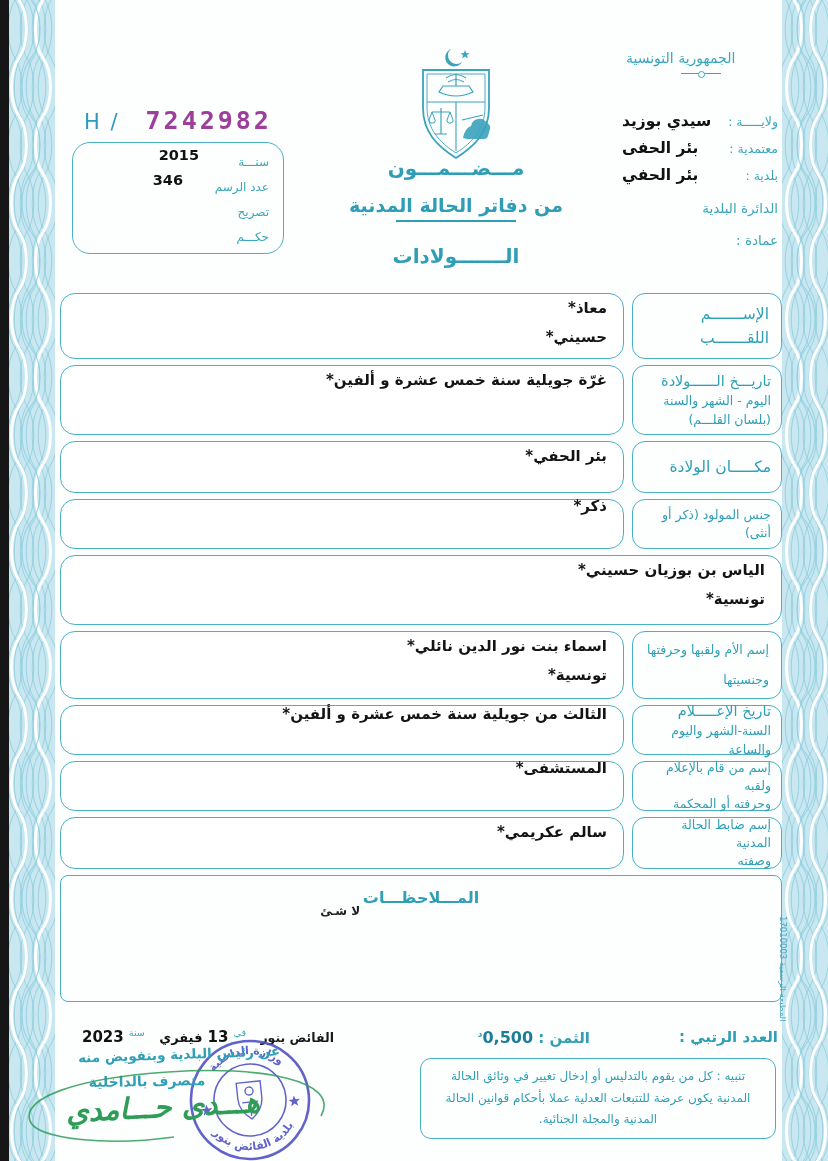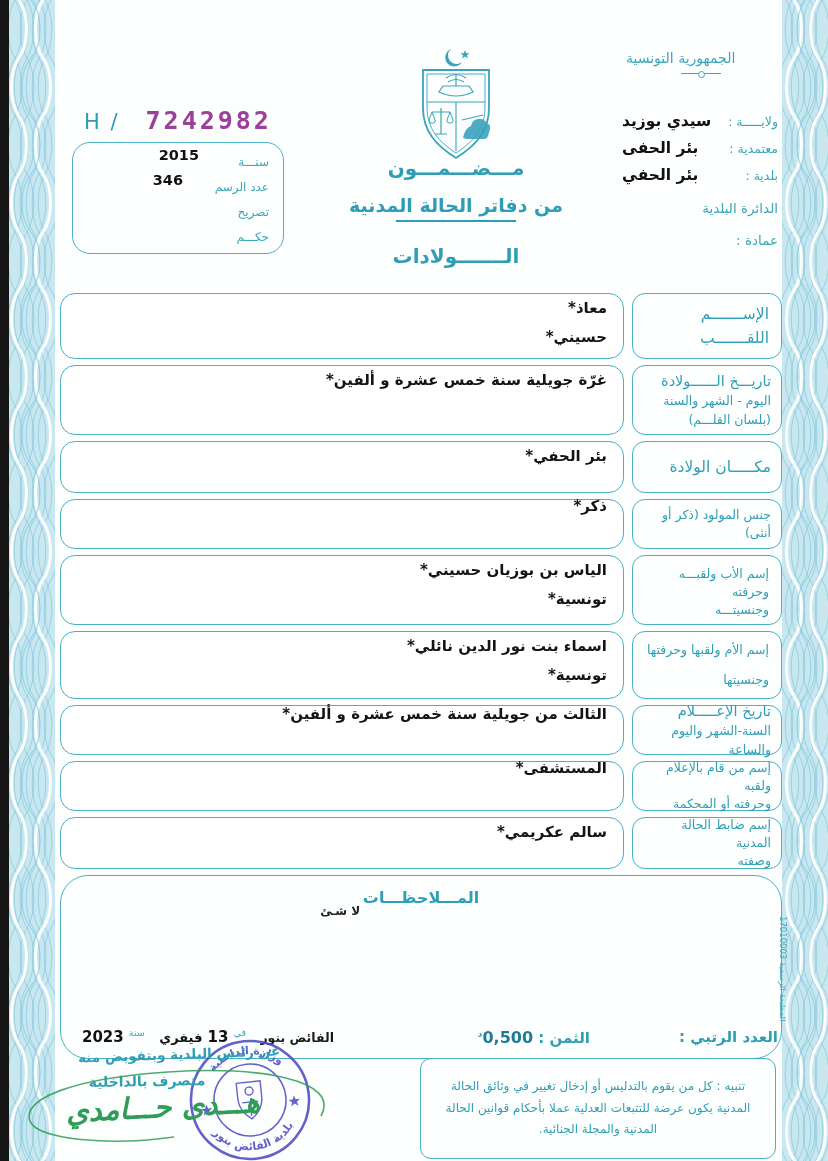--- a/index.html
+++ b/index.html
@@ -50,31 +50,31 @@
   .lbox{width:150px;margin-left:8px;border:1.5px solid #49b0c6;border-radius:13px;
     color:#2f9fb5;padding:24px 10px;display:flex;flex-direction:column;justify-content:center;}
   .lbox .l{font-size:12.5px;line-height:1.45;}
   .lbox .lg{font-size:14.5px;}
   .lbox .xl{font-size:15.5px;}
   .lbox.spread{justify-content:space-between;padding:9px 12px;}
   .vbox{flex:1;border:1.5px solid #49b0c6;border-radius:15px;background:#fff;
     padding:3px 16px 10px 8px;}
   .vbox .val{display:block;font-weight:700;font-size:15px;color:#141414;line-height:1.5;}
   .vbox .val2{margin-top:6px;}
-  .nbox{border:1.5px solid #49b0c6;border-radius:28px;height:184px;position:relative;direction:rtl;}
+  .nbox{border:1.5px solid #49b0c6;border-radius:8px;height:127px;position:relative;direction:rtl;}
   .nbox .ntitle{position:absolute;top:12px;left:0;right:0;text-align:center;
     color:#2f9fb5;font-weight:700;font-size:16px;}
   .nbox .ncontent{position:absolute;top:28px;left:36%;font-weight:700;font-size:12px;color:#222;}
   
   .f-ordinal{position:absolute;right:50px;top:1028px;color:#2f9fb5;font-weight:700;font-size:15px;direction:rtl;}
   .f-price{position:absolute;right:238px;top:1028px;color:#2f9fb5;font-weight:700;font-size:15px;direction:rtl;}
   .f-price b{font-size:16px;color:#1d7d98;}
   .f-price sup{font-size:9px;}
   .notice{position:absolute;right:52px;top:1058px;width:356px;border:1.5px solid #49b0c6;
-    border-radius:11px;padding:17px 14px;direction:rtl;text-align:center;
+    border-radius:11px;padding:7px 14px;direction:rtl;text-align:center;
     color:#2f9fb5;font-size:12px;line-height:1.8;}
   .dateline{position:absolute;left:82px;top:1027px;width:252px;direction:rtl;
     display:flex;justify-content:space-between;align-items:baseline;}
   .dateline .place{font-weight:700;font-size:12.5px;color:#1a1a1a;}
   .dateline .pref{color:#3aa6ba;font-size:9.5px;vertical-align:super;}
   .dateline .dnum{font-weight:700;font-size:15px;color:#111;}
   .dateline .dtxt{font-weight:700;font-size:13px;color:#111;}
   .deleg1{position:absolute;left:36px;top:1046px;width:286px;text-align:center;
     color:#2f9fb5;font-weight:700;font-size:13.5px;transform:rotate(-2deg);z-index:3;direction:rtl;}
   .deleg2{position:absolute;left:42px;top:1073px;width:210px;text-align:center;
@@ -243,24 +243,20 @@
     <div class="frow" style="height:50px">
       <div class="lbox">
         <span class="l">جنس المولود (ذكر أو أنثى)</span>
       </div>
       <div class="vbox">
         <span class="val" style="margin-top:-8px">ذكر*</span>
       </div>
     </div>
 
     <div class="frow" style="height:70px">
-      <div class="lbox spread">
-        <span class="l">إسم الأب ولقبـــه وحرفته</span>
-        <span class="l">وجنسيتـــه</span>
-      </div>
       <div class="vbox">
         <span class="val">الياس بن بوزيان حسيني*</span>
         <span class="val val2">تونسية*</span>
       </div>
     </div>
 
     <div class="frow" style="height:68px">
       <div class="lbox spread">
         <span class="l">إسم الأم ولقبها وحرفتها</span>
         <span class="l">وجنسيتها</span>

